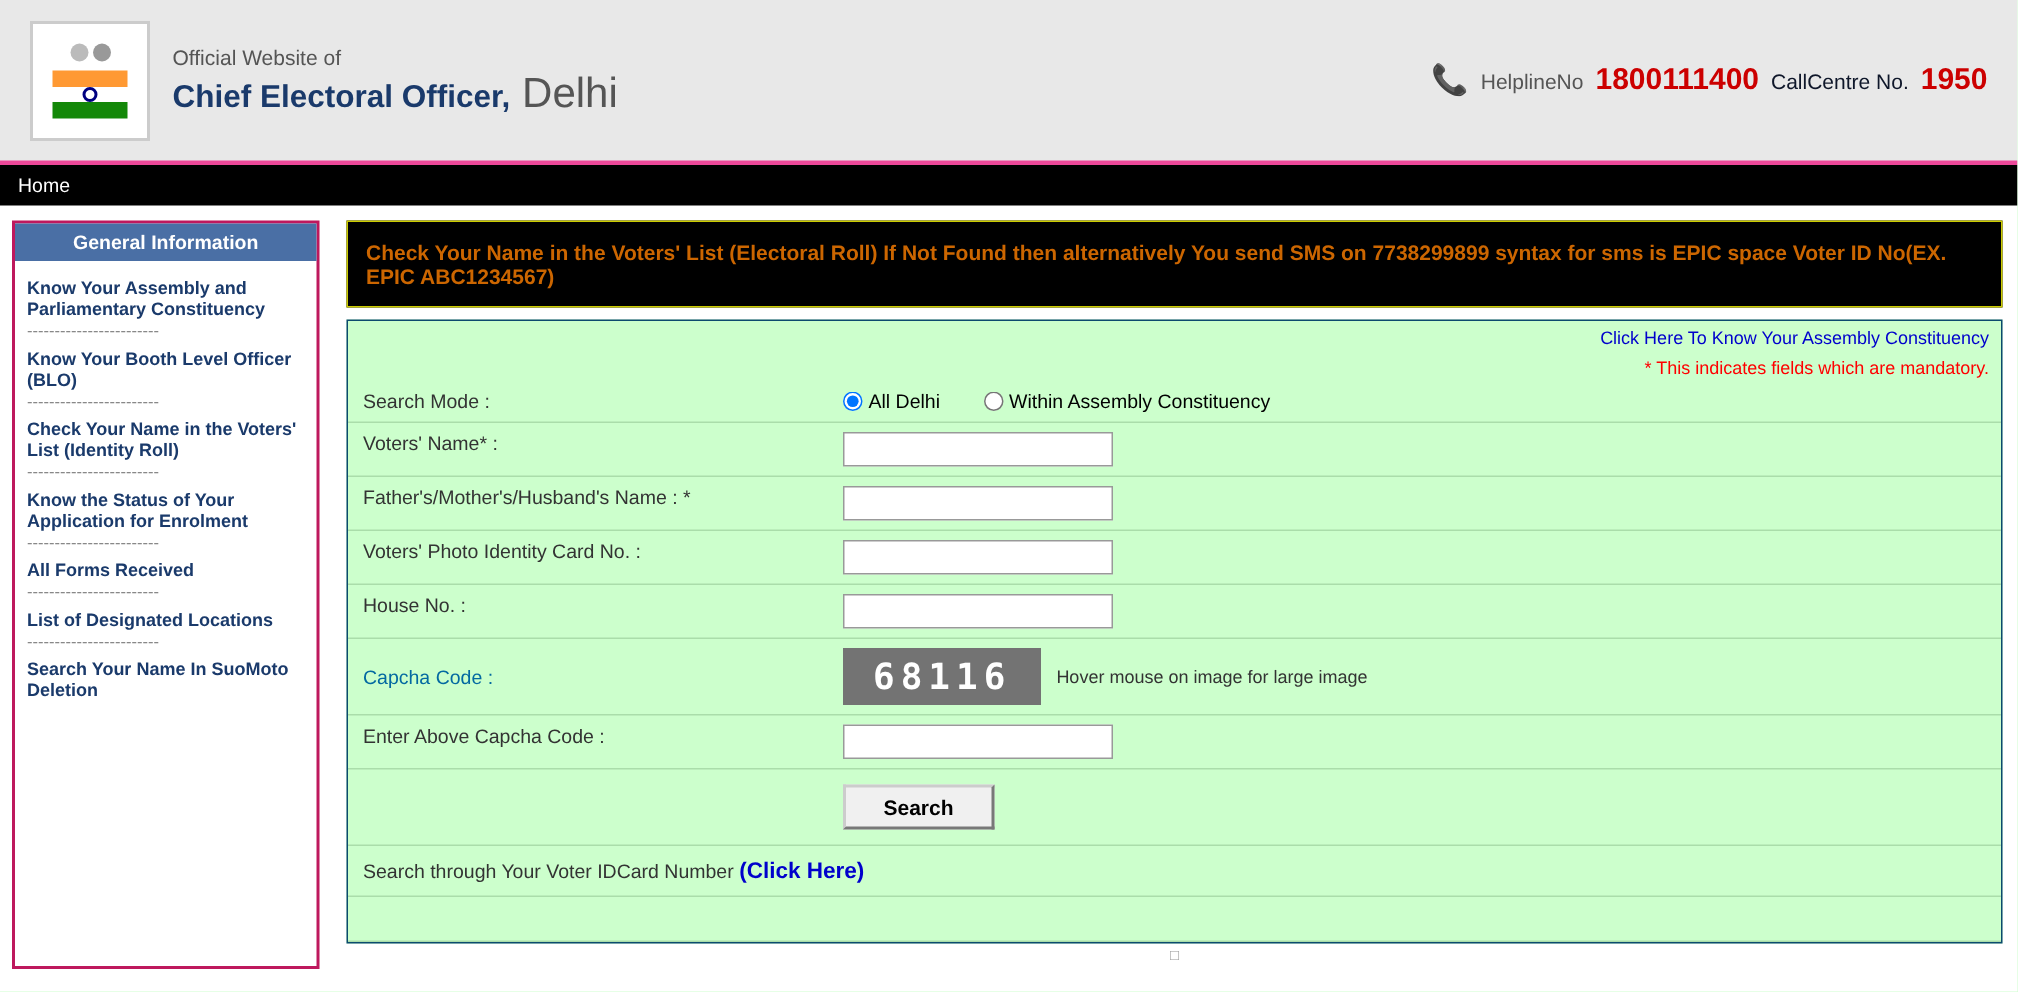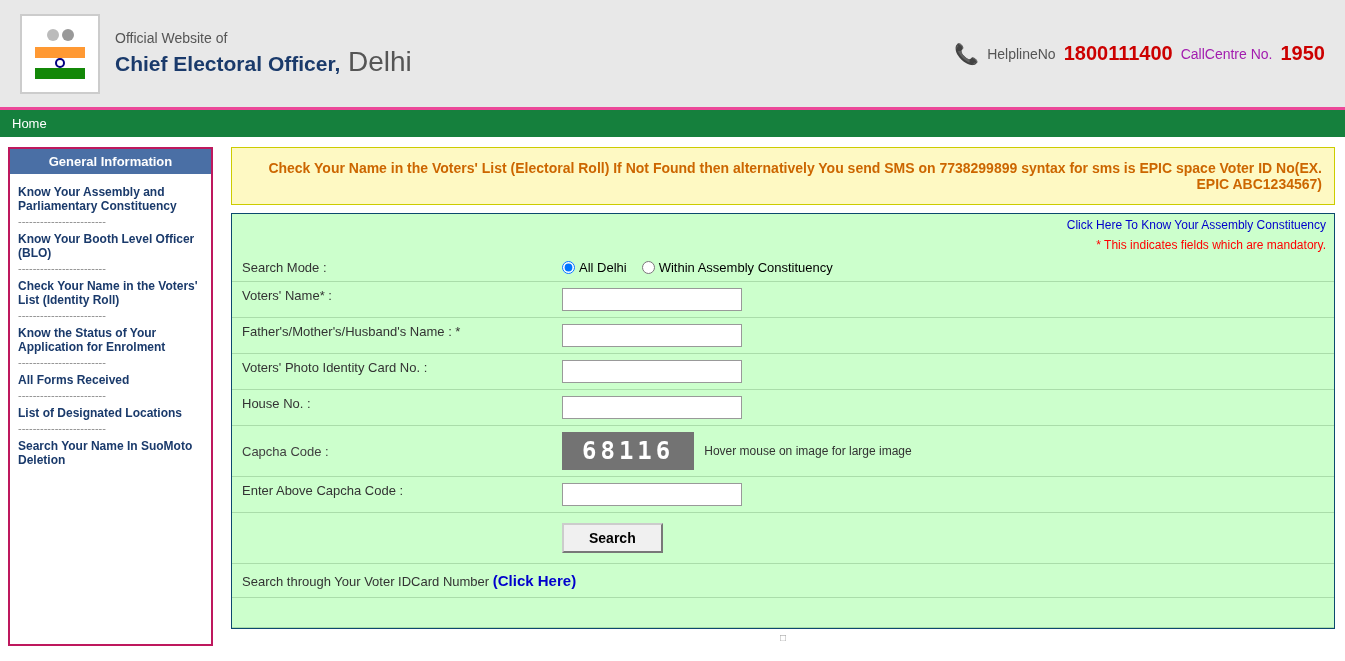--- a/index.html
+++ b/index.html
@@ -38,21 +38,21 @@
     #title-main { color: #1a3a6b; font-size: 28px; font-weight: bold; }
     #title-main span { color: #555; font-weight: normal; }
     #header-right { display: flex; align-items: center; gap: 8px; }
     .phone-icon { font-size: 20px; }
     #helpline-text { color: #555; font-size: 14px; }
     #helpline-num { color: #cc0000; font-size: 20px; font-weight: bold; }
     #callcentre-num { color: #cc0000; font-size: 20px; font-weight: bold; }
 
     
     #navbar {
-      background: #15803d;
+      background: #000000;
       padding: 6px 12px;
     }
     #navbar a {
       color: #fff;
       text-decoration: none;
       font-size: 13px;
     }
 
     
     #main-layout {
@@ -92,23 +92,23 @@
       font-size: 11px;
       margin: 2px 0;
     }
 
     
     #content-area {
       flex: 1;
       padding: 10px 10px;
     }
     #banner-box {
-      background: #fef9c3;
+      background: #000000;
       border: 1px solid #cccc00;
-      text-align: right;
+      text-align: left;
       padding: 12px;
       margin-bottom: 8px;
       color: #cc6600;
       font-weight: bold;
       font-size: 14px;
     }
     #form-container {
       background: #ccffcc;
       border: 1px solid #0c4a6e;
       padding: 0;
@@ -152,31 +152,31 @@
       display: flex;
       align-items: center;
       padding: 6px 10px;
       border-bottom: 1px solid #aaddaa;
     }
     #search-mode-label {
       width: 320px;
       font-size: 13px;
       color: #333;
     }
-    .radio-group { display: flex; align-items: flex-start; gap: 15px; }
+    .radio-group { display: flex; align-items: flex-start; gap: 29px; }
     .radio-option { display: flex; align-items: center; gap: 4px; font-size: 13px; }
 
     
     #captcha-row {
       display: flex;
       align-items: center;
       padding: 6px 10px;
       border-bottom: 1px solid #aaddaa;
     }
-    #captcha-label { width: 320px; font-size: 13px; color: #404040; }
+    #captcha-label { width: 320px; font-size: 13px; color: #0369a1; }
     #captcha-image {
       background: #737373;
       color: #fff;
       font-size: 24px;
       font-weight: bold;
       padding: 5px 20px;
       letter-spacing: 4px;
       font-family: monospace;
       display: inline-block;
     }
@@ -246,21 +246,21 @@
       <span id="title-main">
         <span style="color:#1a3a6b; font-weight:bold; font-size:21px;">Chief Electoral Officer,</span>
         <span style="color:#555; font-weight:normal; font-size:28px;">Delhi</span>
       </span>
     </div>
   </div>
   <div id="header-right">
     <span class="phone-icon">📞</span>
     <span id="helpline-text">HelplineNo</span>
     <span id="helpline-num">1800111400</span>
-    <span id="helpline-text" style="color:#a21caf; font-size:14px;">CallCentre No.</span>
+    <span id="helpline-text" style="color:#0f172a; font-size:14px;">CallCentre No.</span>
     <span id="callcentre-num">1950</span>
   </div>
 </div>
 
 <div id="navbar">
   <a href="#">Home</a>
 </div>
 
 <div id="main-layout">
 

